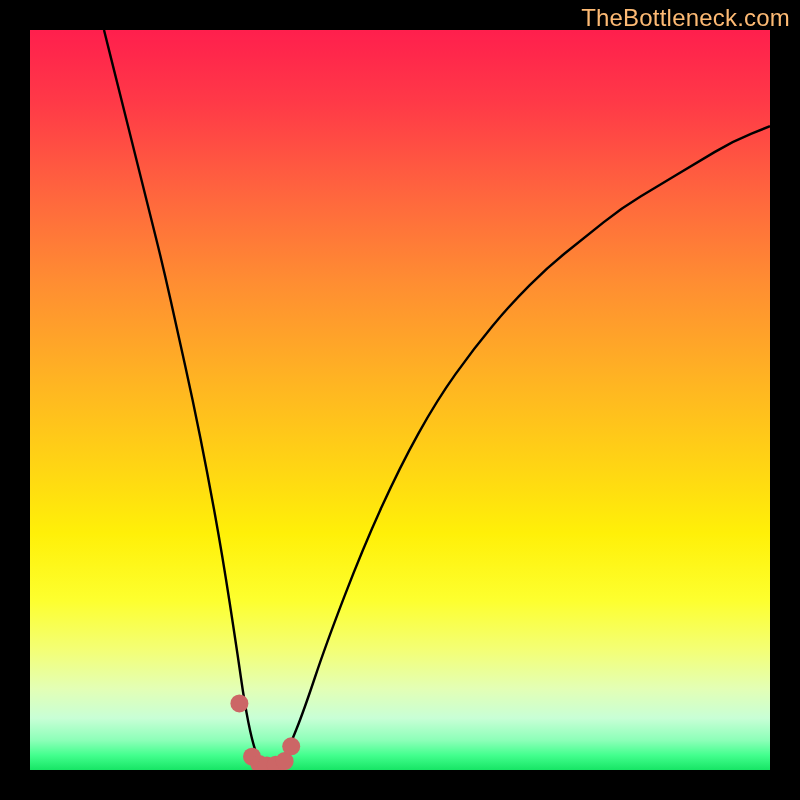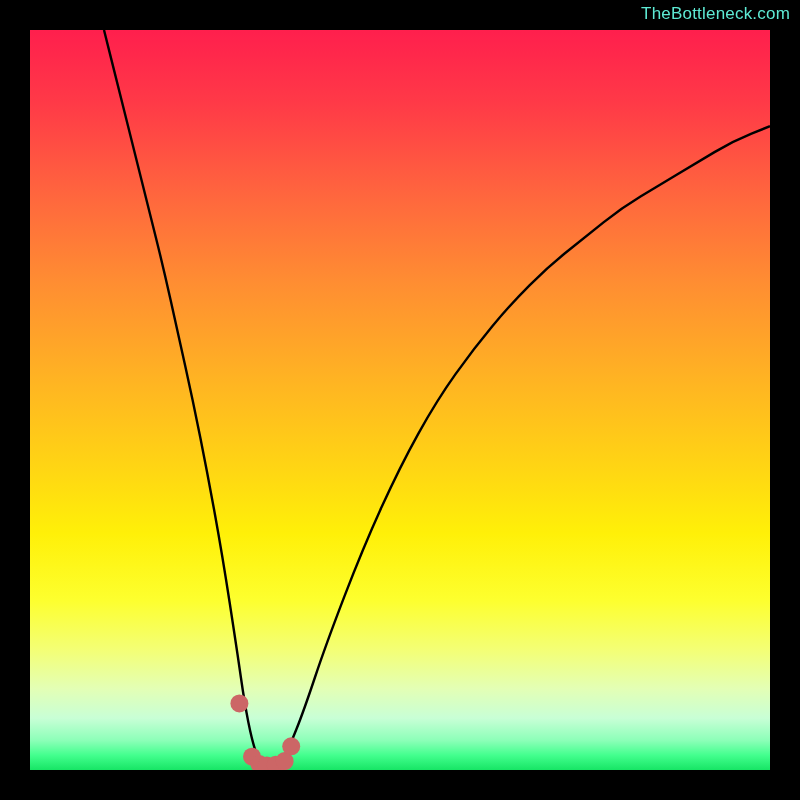--- a/index.html
+++ b/index.html
@@ -16,22 +16,22 @@
     left: 0;
     top: 0;
     width: 800px;
     height: 800px;
     background: #000;
   }
   .watermark {
     position: absolute;
     top: 4px;
     right: 10px;
-    color: #5eead4;
-    font-size: 17px;
+    color: #fdba74;
+    font-size: 24px;
     font-weight: 500;
     letter-spacing: 0.2px;
     user-select: none;
   }
   .plot {
     position: absolute;
     left: 30px;
     top: 30px;
     width: 740px;
     height: 740px;

